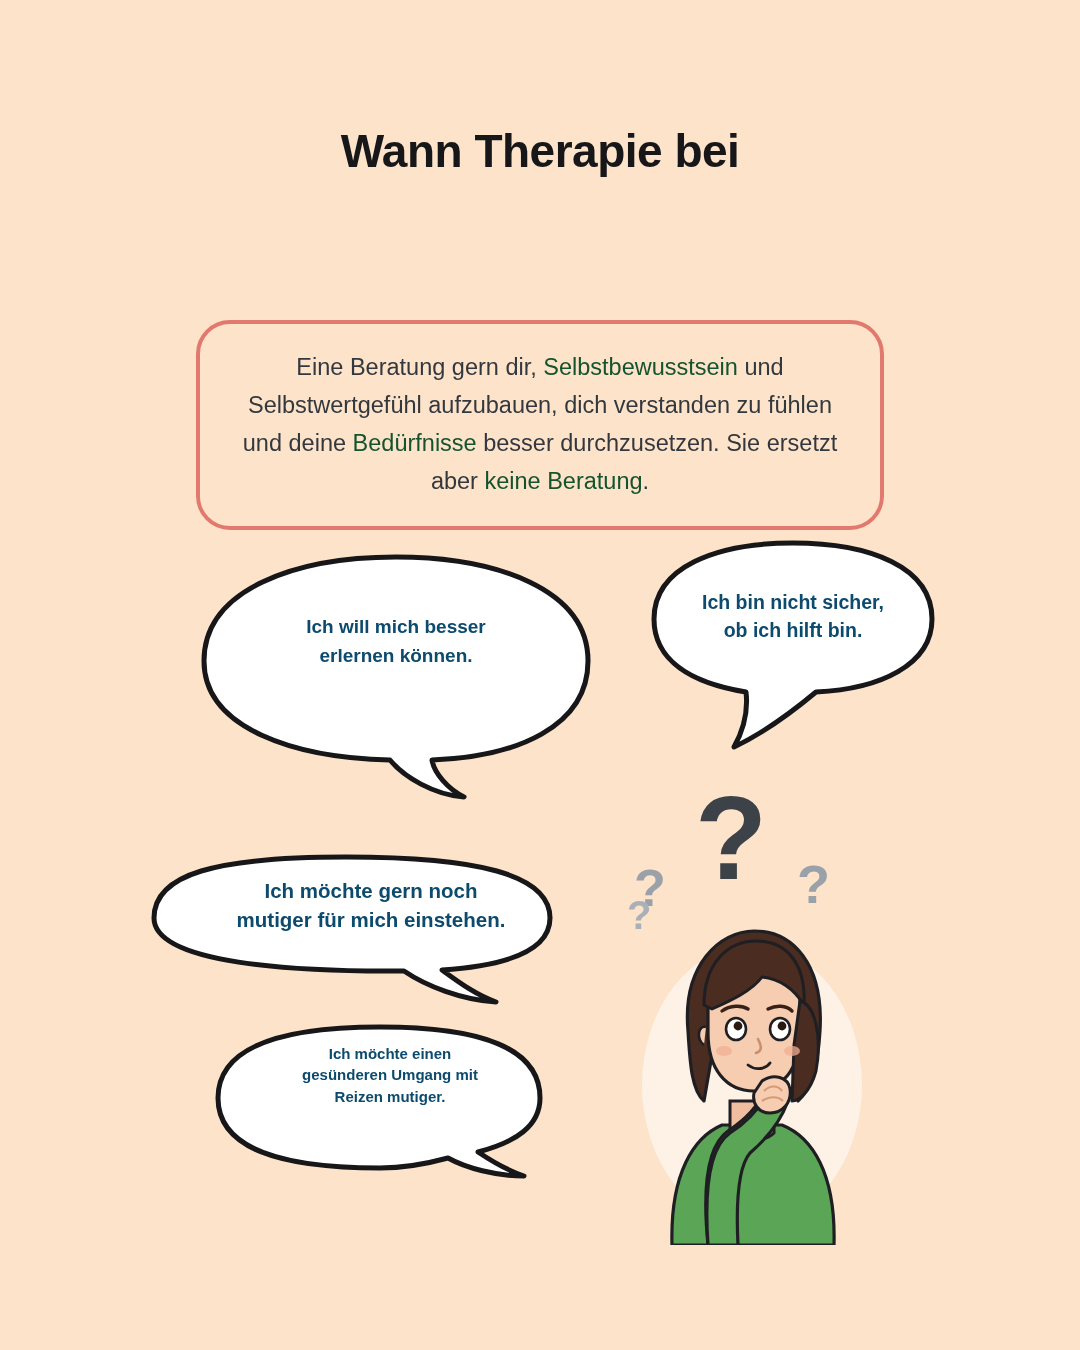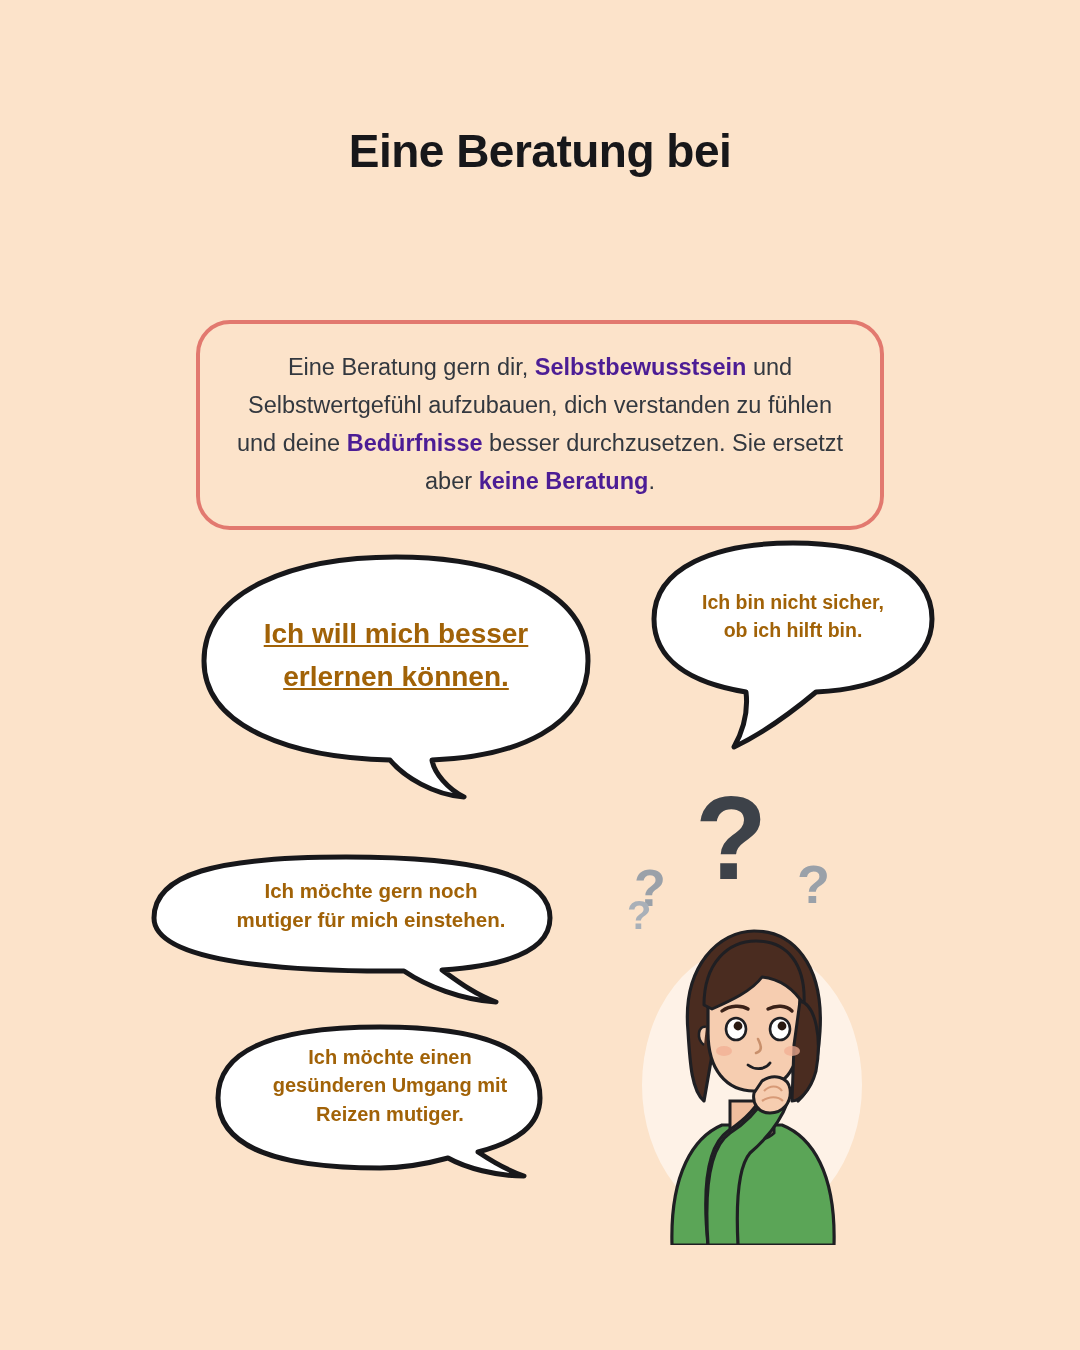--- a/index.html
+++ b/index.html
@@ -39,45 +39,44 @@
     width: 688px;
     box-sizing: border-box;
     padding: 24px 34px 26px 34px;
     border: 4px solid #E2796F;
     border-radius: 34px;
     text-align: center;
     font-size: 23.5px;
     line-height: 1.62;
     color: #33383f;
   }
-  .intro-box b { font-weight: bold; color: #4c1d95; }
+  .intro-box b { font-weight: normal; color: #14532d; }
 
   
   .bubble-wrap { position: absolute; }
   .bubble-wrap svg { display: block; }
   .bubble-text {
     position: absolute;
     left: 0;
     width: 100%;
     text-align: center;
     font-weight: bold;
-    color: #a16207;
+    color: #0c4a6e;
     line-height: 1.42;
     pointer-events: none;
   }
 
   
   #bubble-boundaries { left: 196px; top: 551px; }
   #bubble-boundaries .bubble-text {
     top: 62px;
-    font-size: 28px;
+    font-size: 19px;
     padding: 0 48px;
     box-sizing: border-box;
     line-height: 1.52;
-    text-decoration: underline;
   }
 
   
   #bubble-enough { left: 648px; top: 537px; }
   #bubble-enough .bubble-text {
     top: 52px;
     font-size: 19.5px;
     padding: 0 34px;
     box-sizing: border-box;
   }
@@ -88,41 +87,41 @@
     top: 24px;
     font-size: 20.5px;
     padding: 0 30px;
     box-sizing: border-box;
   }
 
   
   #bubble-stimuli { left: 210px; top: 1022px; }
   #bubble-stimuli .bubble-text {
     top: 21px;
-    font-size: 20px;
+    font-size: 15px;
     padding: 0 42px;
     box-sizing: border-box;
   }
 
   
   .qmark { position: absolute; font-weight: bold; line-height: 1; }
   #qmark-large { left: 695px; top: 779px; font-size: 118px; color: #3d4249; }
   #qmark-small-left { left: 634px; top: 862px; font-size: 52px; color: #9aa1a9; }
   #qmark-small-left2 { left: 627px; top: 895px; font-size: 40px; color: #a9b0b8; }
   #qmark-small-right { left: 797px; top: 857px; font-size: 54px; color: #9aa1a9; }
 
   
   #woman { position: absolute; left: 612px; top: 905px; }
   #woman svg { display: block; }
 </style>
 </head>
 <body>
 
 <div class="title">
-  <span>Eine Beratung bei</span>
+  <span>Wann Therapie bei</span>
 </div>
 
 <div class="intro-box">
   <span>Eine Beratung gern dir, </span><b>Selbstbewusstsein</b><span> und Selbstwertgefühl aufzubauen, dich verstanden zu fühlen und deine </span><b>Bedürfnisse</b><span> besser durchzusetzen. Sie ersetzt aber </span><b>keine Beratung</b><span>.</span>
 </div>
 
 <div class="bubble-wrap" id="bubble-boundaries">
   <svg width="400" height="250" viewBox="0 0 400 250" aria-hidden="true">
     <path d="M200 6
              C300 6 392 38 392 110

